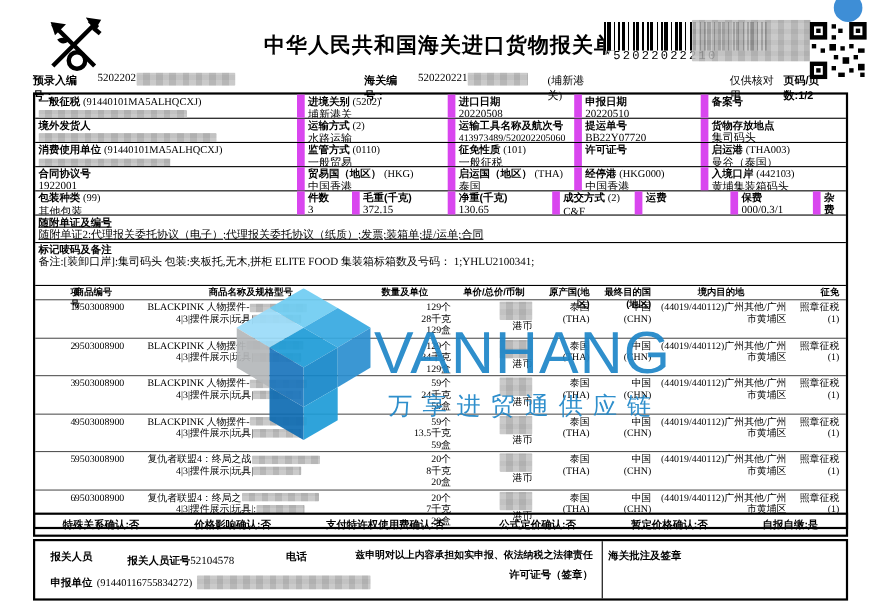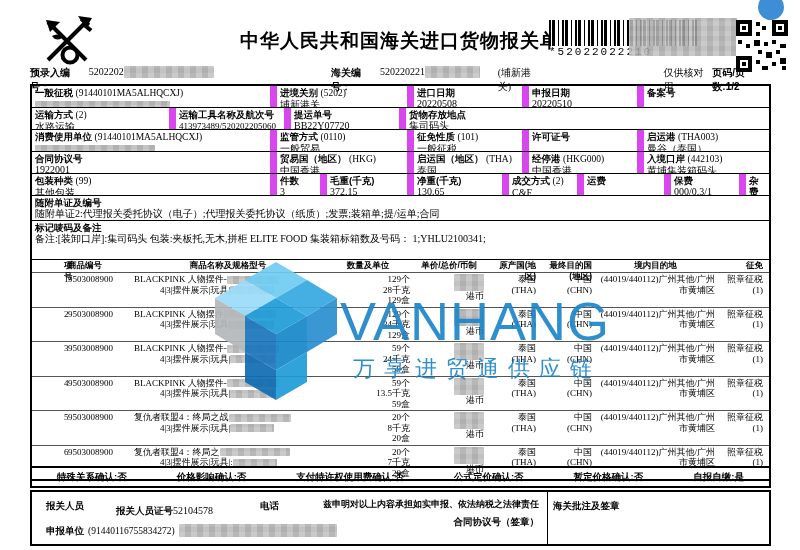--- a/index.html
+++ b/index.html
@@ -160,20 +160,24 @@
       <div class="c w115 h21">
         <span class="lb">申报日期</span><br>
         <span class="val">20220510</span>
       </div>
       <div class="c w134 h21">
         <span class="lb">备案号</span>
       </div>
     </div>
 
     <div class="r">
+      <div class="c w238 h21">
+        <span class="lb">境外发货人</span><br>
+        <span class="blur" style="width:162px;height:9px;"></span>
+      </div>
       <div class="c w137 h21">
         <span class="lb">运输方式</span> <span class="code">(2)</span><br>
         <span class="val">水路运输</span>
       </div>
       <div class="c w115 h21">
         <span class="lb">运输工具名称及航次号</span><br>
         <span class="val" style="font-size:9px;">413973489/520202205060</span>
       </div>
       <div class="c w115 h21">
         <span class="lb">提运单号</span><br>
@@ -258,21 +262,21 @@
       <div class="c w75 h21">
         <span class="lb">保费</span><br>
         <span class="val">000/0.3/1</span>
       </div>
       <div class="c w42 h21">
         <span class="lb">杂费</span>
       </div>
     </div>
 
     <div class="r">
-      <div class="c full" style="height:24px;">
+      <div class="c full" style="height:24px;text-decoration:underline;">
         <span class="lb">随附单证及编号</span><br>
         <span class="val">随附单证2:代理报关委托协议（电子）;代理报关委托协议（纸质）;发票;装箱单;提/运单;合同</span>
       </div>
     </div>
 
     <div class="r">
       <div class="c full" style="height:38px;">
         <span class="lb">标记唛码及备注</span><br>
         <span class="val">备注:[装卸口岸]:集司码头 包装:夹板托,无木,拼柜 ELITE FOOD  集装箱标箱数及号码： 1;YHLU2100341;</span>
       </div>
@@ -452,21 +456,21 @@
   </div>
 
   <div id="footer-box">
     <div id="footer-left">
       <span class="lb" style="position:absolute;left:14px;top:8px;">报关人员</span>
       <span style="position:absolute;left:84px;top:8px;">
         <span class="lb">报关人员证号</span><span class="val">52104578</span>
       </span>
       <span class="lb" style="position:absolute;left:228px;top:8px;">电话</span>
       <span class="lb" style="position:absolute;right:8px;top:6px;font-size:9px;">兹申明对以上内容承担如实申报、依法纳税之法律责任</span>
-      <span class="lb" style="position:absolute;right:8px;top:24px;">合同协议号（签章）</span>
+      <span class="lb" style="position:absolute;right:8px;top:24px;">许可证号（签章）</span>
       <span style="position:absolute;left:14px;top:28px;">
         <span class="lb">申报单位</span>
         <span class="code">(91440116755834272)</span>
         <span class="blur" style="width:158px;height:13px;"></span>
       </span>
     </div>
     <div id="footer-right">
       <span class="lb">海关批注及签章</span>
     </div>
   </div>

